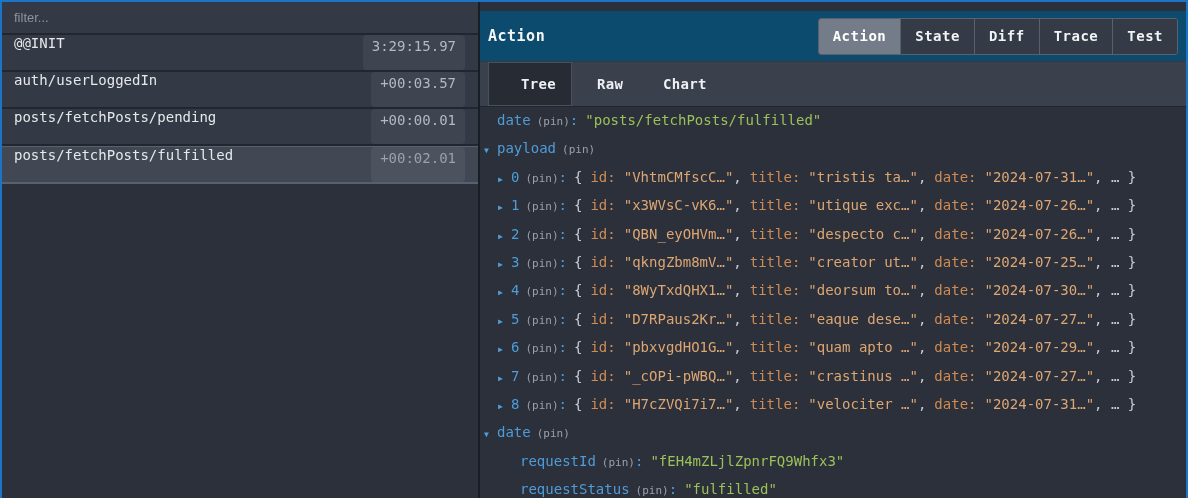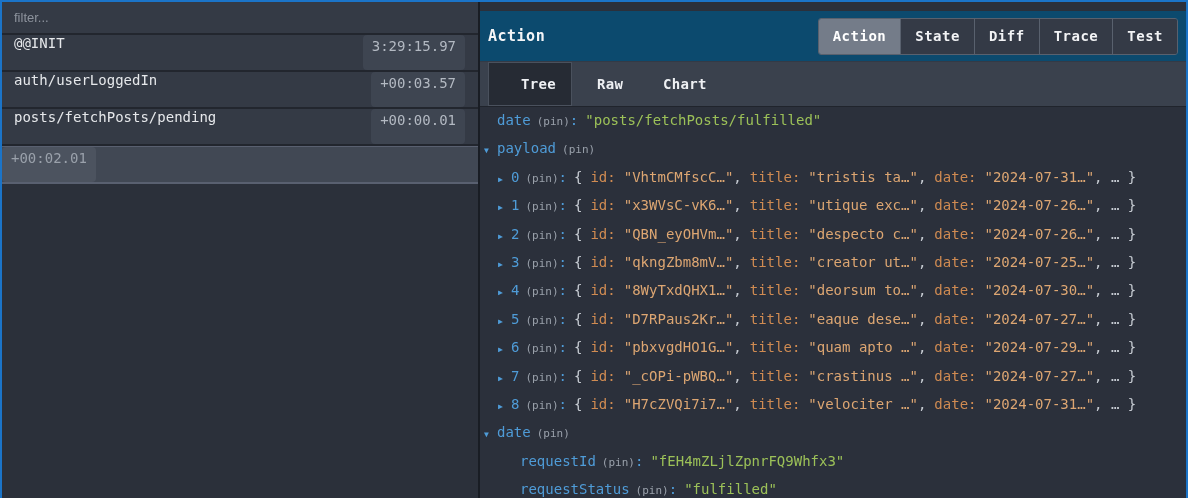--- a/index.html
+++ b/index.html
@@ -94,20 +94,21 @@
           <span class="action-name">auth/userLoggedIn</span>
           <span class="action-time">+00:03.57</span>
         </div>
 
         <div class="action-row">
           <span class="action-name">posts/fetchPosts/pending</span>
           <span class="action-time">+00:00.01</span>
         </div>
 
         <div class="action-row selected">
+          <span class="action-name">posts/fetchPosts/fulfilled</span>
           <span class="action-time">+00:02.01</span>
         </div>
       </div>
   </div>
 
   <div class="right-panel">
     <div class="insp-header">
       <span class="insp-title">Action</span>
       <div class="tab-group">
 

